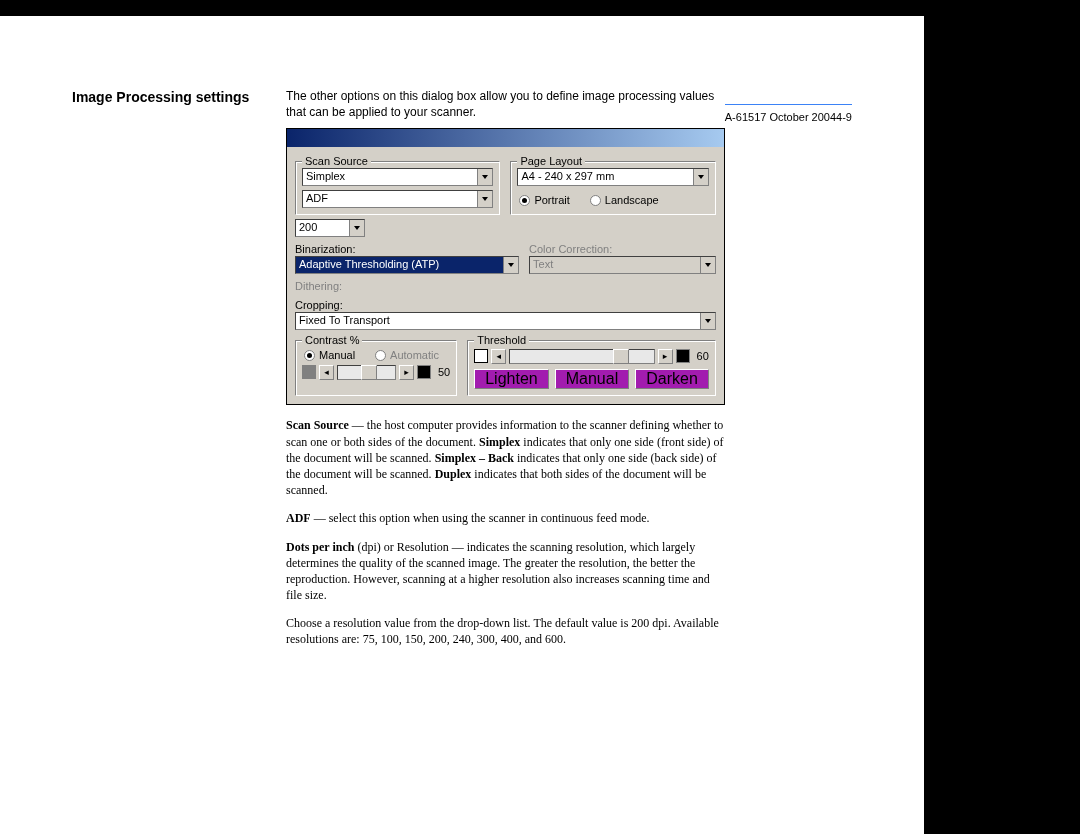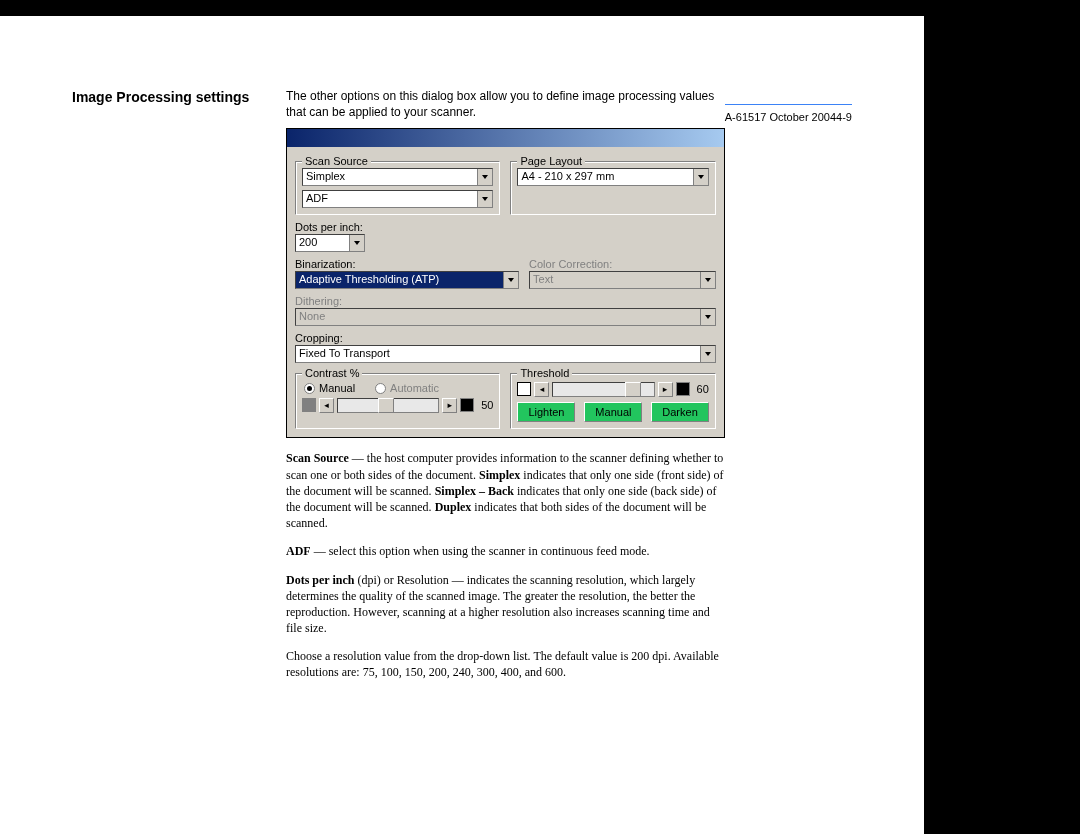--- a/index.html
+++ b/index.html
@@ -191,25 +191,25 @@
     border-top-color: #fff;
     border-left-color: #fff;
   }
   .swatch {
     width: 14px; height: 14px;
     border: 1px solid #808080;
   }
   .btn3d {
     height: 20px;
     padding: 8px 10px;
-    background: #22c55e;
+    background: #a21caf;
     border: 1px solid #808080;
     border-top-color: #fff;
     border-left-color: #fff;
-    font-size: 11px;
+    font-size: 16px;
     display: inline-flex;
     align-items: center;
     justify-content: center;
   }
   .thresh-buttons {
     display: flex;
     gap: 6px;
     margin-top: 4px;
     justify-content: space-between;
   }
@@ -253,28 +253,39 @@
               <div style="height:4px"></div>
               <div class="combo">
                 <div class="txt">ADF</div>
                 <div class="arrow"></div>
               </div>
             </div>
 
             <div class="group" style="flex:1">
               <div class="group-lab">Page Layout</div>
               <div class="combo">
-                <div class="txt">A4 - 210 x 297 mm</div>
-                <div class="arrow"></div>
+                <div class="txt">A4 - 240 x 297 mm</div>
+                <div class="arrow"></div>
+              </div>
+              <div class="radio-row" style="margin-top:6px">
+                <span class="radio">
+                  <span class="dot">
+                      <span class="inner"></span>
+                    </span>
+                  <span>Portrait</span>
+                </span>
+                <span class="radio">
+                  <span class="dot"></span>
+                  <span>Landscape</span>
+                </span>
               </div>
             </div>
           </div>
 
           <div>
-            <div class="field-lab">Dots per inch:</div>
             <div class="combo" style="width:70px">
               <div class="txt">200</div>
               <div class="arrow"></div>
             </div>
           </div>
 
           <div class="row">
             <div style="flex:1.2">
               <div class="field-lab">Binarization:</div>
               <div class="combo">
@@ -286,24 +297,20 @@
               <div class="field-lab disabled">Color Correction:</div>
               <div class="combo disabled-box">
                 <div class="txt disabled">Text</div>
                 <div class="arrow"></div>
               </div>
             </div>
           </div>
 
           <div>
             <div class="field-lab disabled">Dithering:</div>
-            <div class="combo disabled-box">
-              <div class="txt disabled">None</div>
-              <div class="arrow"></div>
-            </div>
           </div>
 
           <div>
             <div class="field-lab">Cropping:</div>
             <div class="combo">
               <div class="txt">Fixed To Transport</div>
               <div class="arrow"></div>
             </div>
           </div>
 

